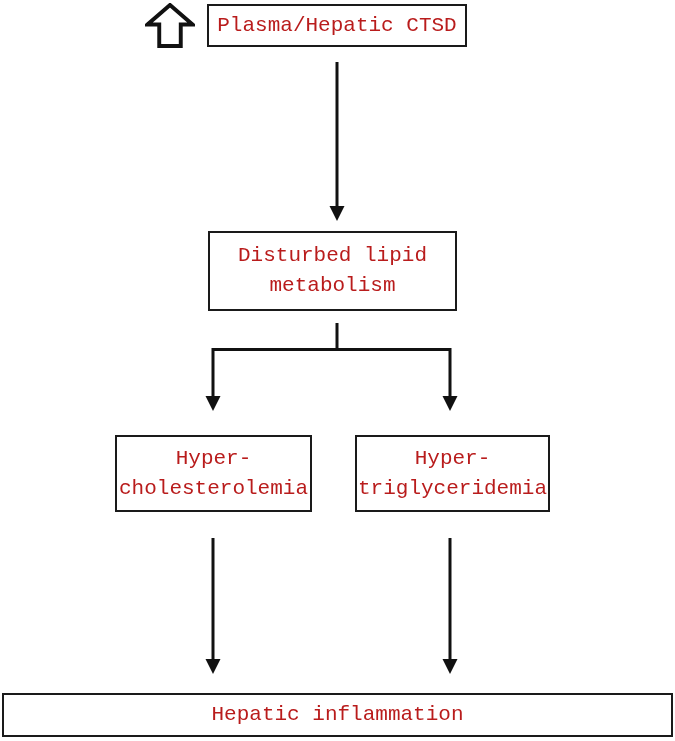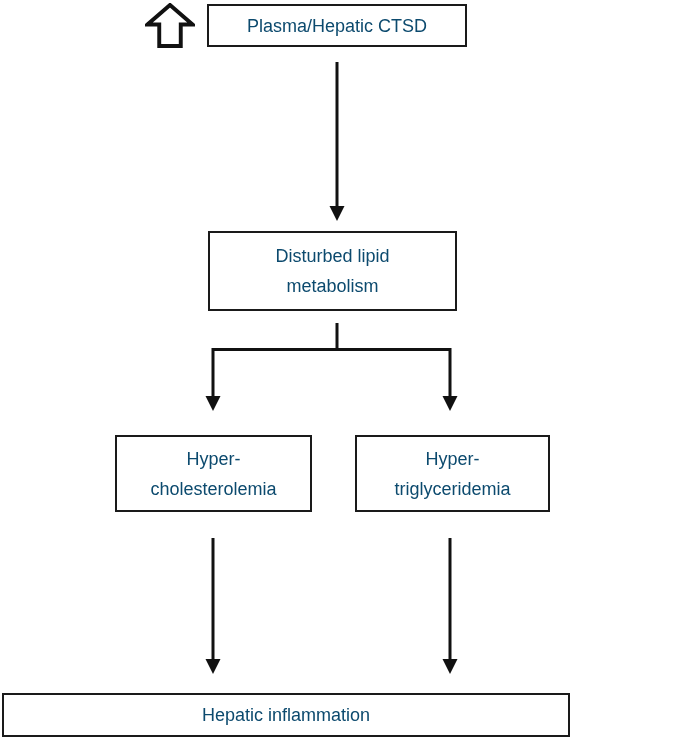--- a/index.html
+++ b/index.html
@@ -27,30 +27,31 @@
     position: absolute;
     box-sizing: border-box;
     background: #ffffff;
     border: 2px solid #1a1a1a;
     display: flex;
     align-items: center;
     justify-content: center;
     text-align: center;
   }
   .node .label {
-    font-size: 18px;
+    font-size: 21px;
     line-height: 30px;
-    color: #0c4a6e;
+    color: #b91c1c;
     white-space: pre-line;
+    font-family: Liberation Mono, monospace;
   }
   .node-ctsd          { left: 207px; top: 4px;   width: 260px; height: 43px; }
   .node-lipid         { left: 208px; top: 231px; width: 249px; height: 80px; }
   .node-hyperchol     { left: 115px; top: 435px; width: 197px; height: 77px; }
   .node-hypertrig     { left: 355px; top: 435px; width: 195px; height: 77px; }
-  .node-inflammation  { left: 2px;   top: 693px; width: 568px; height: 44px; }
+  .node-inflammation  { left: 2px;   top: 693px; width: 671px; height: 44px; }
   .up-arrow-icon {
     position: absolute;
     left: 145px;
     top: 3px;
     width: 50px;
     height: 45px;
   }
 </style>
 </head>
 <body>

